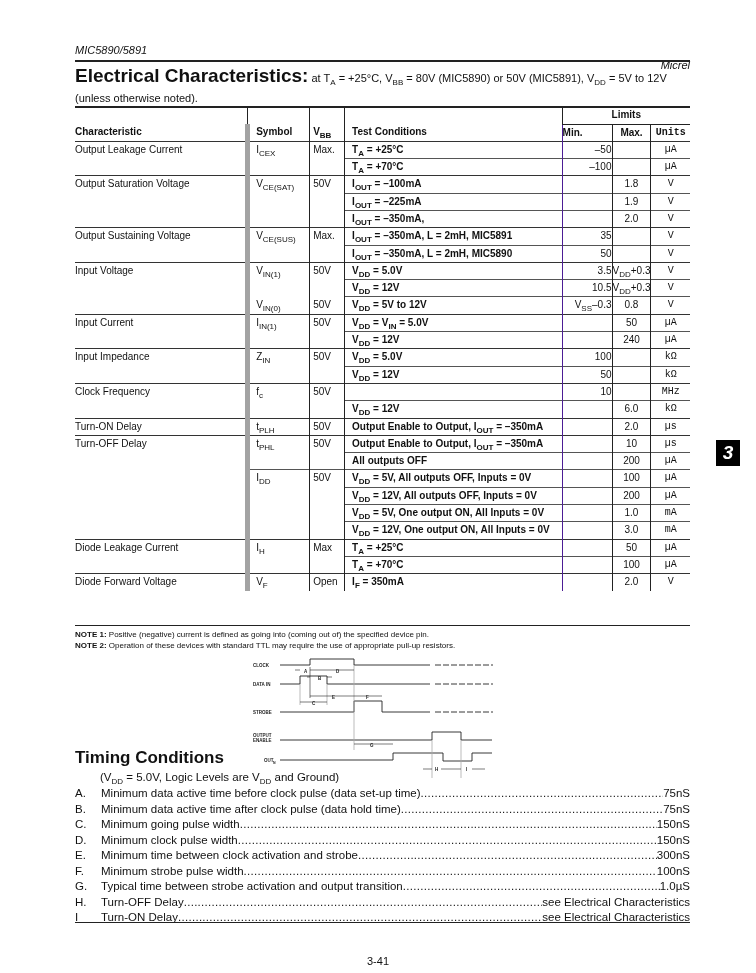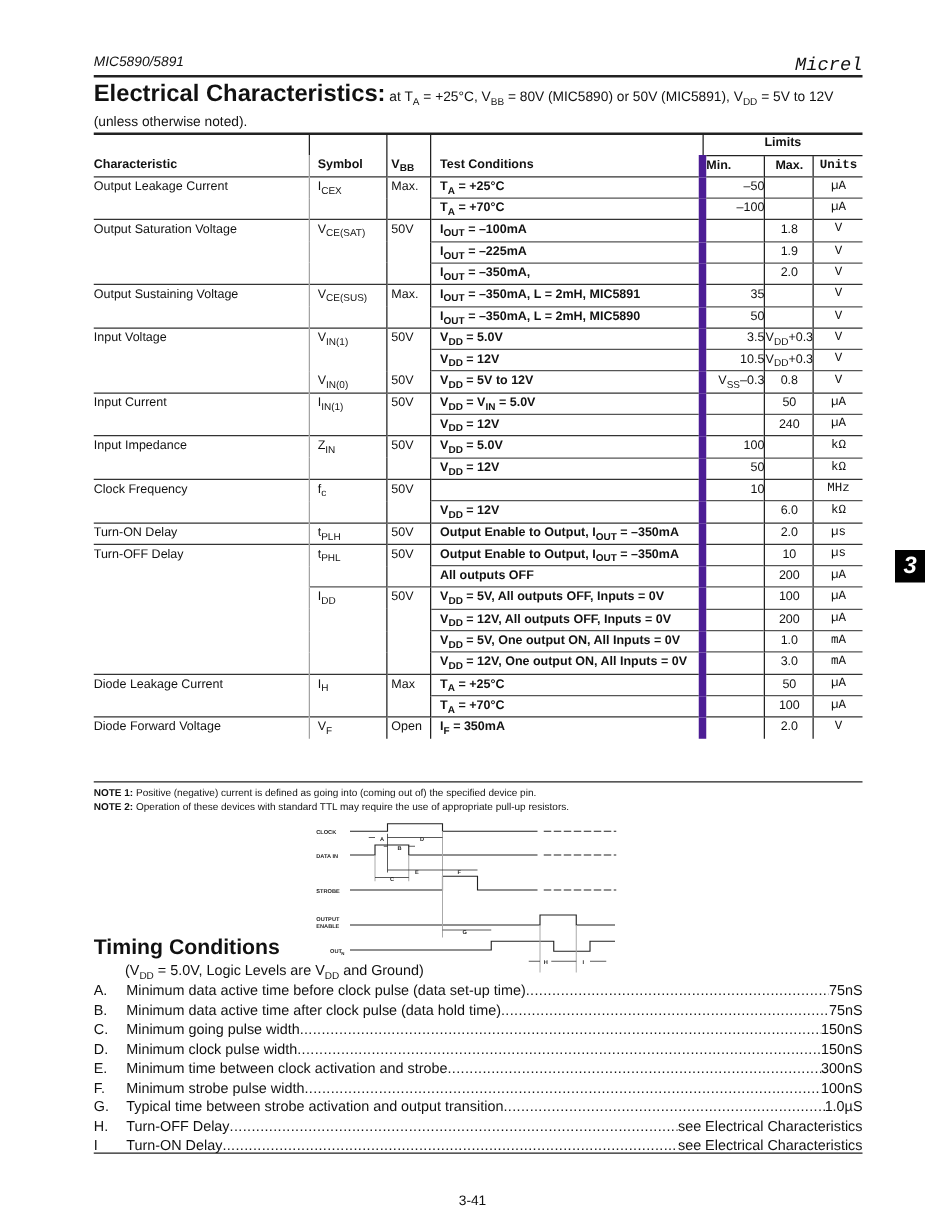--- a/index.html
+++ b/index.html
@@ -1,31 +1,31 @@
 <!DOCTYPE html>
 <html><head>
 <meta charset="utf-8">
 <style>
   html, body { margin:0; padding:0; background:#fff; }
   body { width:756px; height:973px; position:relative; font-family:"Liberation Sans", sans-serif; color:#111; overflow:hidden; }
   .hdr-left { position:absolute; left:75px; top:44px; font-size:11px; font-style:italic; }
-  .hdr-right { position:absolute; right:66px; top:44px; font-size:15px; font-style:italic;font-family:Liberation Mono, monospace; }
+  .hdr-right { position:absolute; right:66px; top:59px; font-size:11px; font-style:italic; }
   .hdr-rule { position:absolute; left:75px; width:615px; top:60px; height:0; border-top:2px solid #222; }
   .title { position:absolute; left:75px; top:66px; width:620px; font-size:11px; line-height:20px; }
   .title .big { font-size:19px; font-weight:bold; }
   sub { font-size:8px; vertical-align:-3px; line-height:0; }
   table.ec { position:absolute; left:75px; top:107px; width:615px; border-collapse:collapse; font-size:10px; }
   table.ec td, table.ec th { height:17.3px; padding:0 0 0 0; line-height:16px; box-sizing:border-box; vertical-align:top; }
   table.ec thead tr.limits th { height:17px; }
   table.ec thead th { font-weight:bold; text-align:left; }
   .c-char { width:173px; }
-  .c-sym { width:62px; border-left:1px solid #a3a3a3; padding-left:6px !important; }
+  .c-sym { width:62px; border-left:5px solid #a3a3a3; padding-left:6px !important; }
   .c-vbb { width:35px; border-left:1px solid #222; padding-left:3px !important; }
   .c-test { width:218px; border-left:1px solid #222; padding-left:7px !important;font-weight:bold; }
-  .c-min { width:50px; border-left:6px solid #4c1d95; text-align:right;margin-left:12px; }
+  .c-min { width:50px; border-left:1px solid #4c1d95; text-align:right;margin-left:12px; }
   .c-max { width:38px; border-left:1px solid #222; text-align:center !important; }
   .c-unit { width:39px; border-left:1px solid #222; text-align:center !important;font-family:Liberation Mono, monospace; }
   table.ec tr.grp td { border-top:1px solid #333; }
   table.ec tr.sub td.c-test, table.ec tr.sub td.c-min, table.ec tr.sub td.c-max, table.ec tr.sub td.c-unit { border-top:1px solid #555; }
   table.ec thead tr.limits th { border-bottom:none; }
   table.ec thead tr.limits th.lim { border-bottom:1px solid #222; border-left:1px solid #222; text-align:center; }
   table.ec thead tr.cols th { border-top:none; }
   .toprule { position:absolute; left:75px; top:106px; width:615px; border-top:2px solid #222; }
   .botrule { position:absolute; left:75px; top:625px; width:615px; border-top:1.5px solid #222; }
   .notes { position:absolute; left:75px; top:629px; font-size:8px; line-height:11px; }

